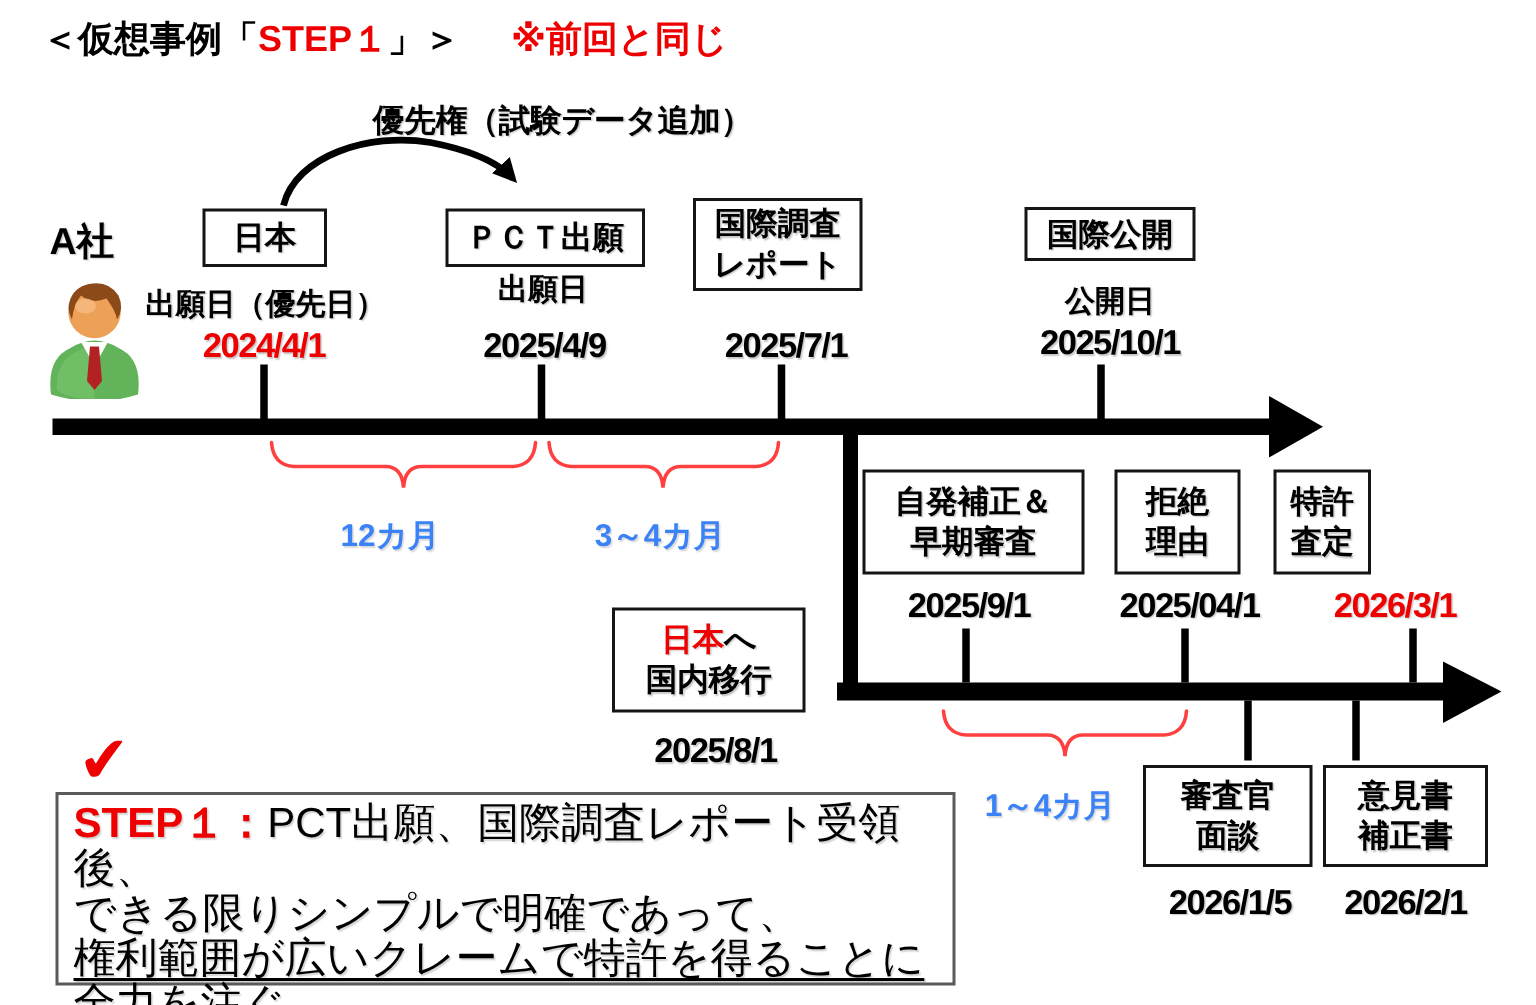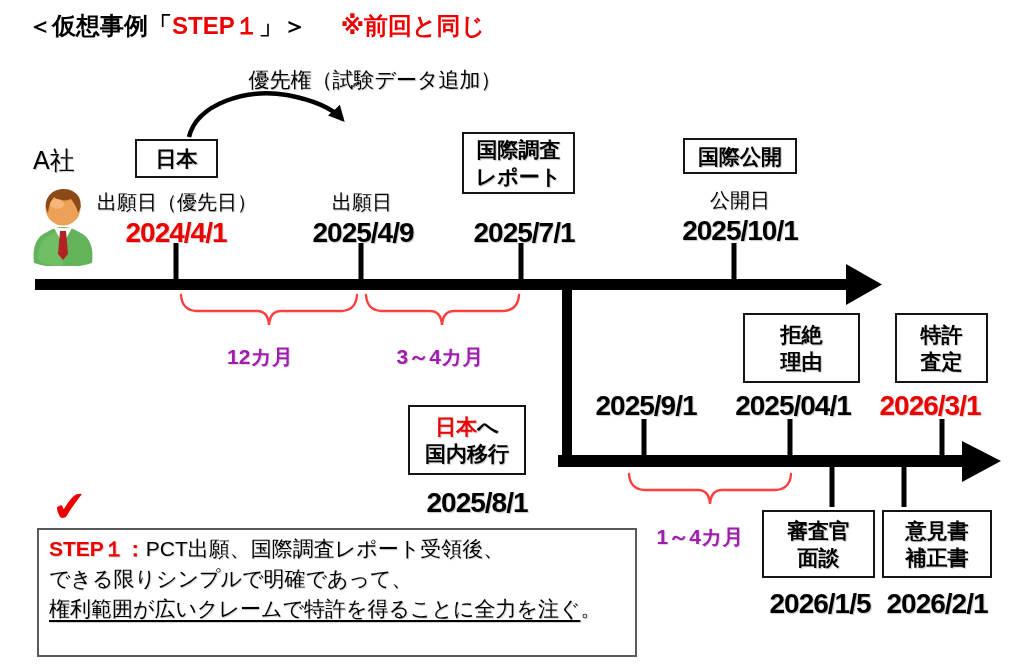--- a/index.html
+++ b/index.html
@@ -7,29 +7,29 @@
          font-family:"Liberation Sans","DejaVu Sans",sans-serif;color:#000;}
   .abs{position:absolute;}
   .ctr{transform:translateX(-50%);white-space:nowrap;}
   .red{color:#ee0000;}
   .layer{position:absolute;left:0;top:0;pointer-events:none;}
   .title{position:absolute;left:28px;top:10px;font-size:24px;font-weight:bold;letter-spacing:0px;}
   .title .note{margin-left:34px;}
   .box{position:absolute;background:#fff;border:2px solid #151515;display:flex;align-items:center;
        justify-content:center;text-align:center;font-weight:bold;font-size:21px;line-height:27px;
        white-space:pre-line;box-sizing:border-box;text-shadow:1px 1px 1px rgba(0,0,0,.22);}
-  .lbl{position:absolute;font-weight:normal;font-size:20px;text-shadow:1px 1px 1px rgba(0,0,0,.22);}
-  .date{position:absolute;font-weight:bold;font-size:28px;letter-spacing:-1px;
+  .lbl{position:absolute;font-weight:bold;font-size:20px;text-shadow:1px 1px 1px rgba(0,0,0,.22);}
+  .date{position:absolute;font-weight:bold;font-size:23px;letter-spacing:-1px;
         text-shadow:1px 1px 1px rgba(0,0,0,.22);}
-  .dur{position:absolute;font-weight:bold;font-size:21px;color:#a21caf;
+  .dur{position:absolute;font-weight:bold;font-size:21px;color:#3b82f6;
        text-shadow:1px 1px 1px rgba(0,0,0,.15);}
   .check{position:absolute;left:52px;top:482px;font-size:42px;font-weight:bold;color:#ee0000;
          transform:rotate(-4deg);}
   .stepbox{position:absolute;left:37px;top:528px;width:600px;height:129px;box-sizing:border-box;
-           border:2px solid #5a5a5a;background:#fff;padding:4px 10px;font-size:21px;line-height:30px;
+           border:2px solid #5a5a5a;background:#fff;padding:4px 10px;font-size:28px;line-height:30px;
            text-shadow:1px 1px 1px rgba(0,0,0,.18);}
   .stepbox .u{text-decoration:underline;text-decoration-thickness:2px;text-underline-offset:4px;}
   .stepbox .red{font-weight:bold;}
 </style>
 </head>
 <body>
 
 <div class="stage">
 
   <svg class="layer" width="1024" height="670" viewBox="0 0 1024 670">
@@ -74,42 +74,45 @@
     <path d="M10,81 Q7,57 23,50 Q31,45 39,45 Q47,45 55,50 Q71,57 68,81 Q39,90 10,81 Z" fill="#63b35a"></path>
     <path d="M14,78 Q13,60 26,53 Q33,49 39,49 L39,84 Q22,84 14,78 Z" fill="#7cc873" opacity="0.55"></path>
     <polygon points="30,46 48,46 39,62" fill="#ffffff"></polygon>
     <polygon points="36,49 42,49 44,72 39,78 34,72" fill="#b22222"></polygon>
     <circle cx="39" cy="26" r="17.5" fill="#eda157"></circle>
     <path d="M30,15 Q37,21 47,17 Q53,25 54,31 Q59,24 55,15 Q49,6 38,7 Q27,8 23,17 Q20,24 24,31 Q25,21 30,15 Z" fill="#8b4a17"></path>
     <ellipse cx="33" cy="22" rx="7" ry="5" fill="#f6c087" opacity="0.7"></ellipse>
   </svg>
 
   <div class="box" style="left:135px;top:139px;width:83px;height:39px">日本</div>
+  <div class="box" style="left:297px;top:139px;width:133px;height:39px">ＰＣＴ出願</div>
   <div class="box" style="left:462px;top:132px;width:113px;height:62px">国際調査
 レポート</div>
   <div class="box" style="left:683px;top:138px;width:114px;height:36px">国際公開</div>
 
   <div class="lbl ctr" style="left:177px;top:189px">出願日（優先日）</div>
   <div class="date ctr red" style="left:176px;top:217px">2024/4/1</div>
-  <div class="lbl ctr" style="left:362px;top:189px">出願日</div>
+  <div class="lbl ctr" style="left:362px;top:179px">出願日</div>
   <div class="date ctr" style="left:363px;top:217px">2025/4/9</div>
   <div class="date ctr" style="left:524px;top:217px">2025/7/1</div>
   <div class="lbl ctr" style="left:740px;top:187px">公開日</div>
   <div class="date ctr" style="left:740px;top:215px">2025/10/1</div>
 
   <div class="dur ctr" style="left:260px;top:343px">12カ月</div>
   <div class="dur ctr" style="left:440px;top:343px">3～4カ月</div>
   <div class="dur ctr" style="left:700px;top:523px">1～4カ月</div>
 
-  <div class="box" style="left:408px;top:405px;width:118px;height:70px"><span><span class="red">日本</span><span>へ</span><br><span>国内移行</span></span></div>
+  <div class="box" style="left:408px;top:405px;width:129px;height:70px"><span><span class="red">日本</span><span>へ</span><br><span>国内移行</span></span></div>
   <div class="date ctr" style="left:477px;top:487px">2025/8/1</div>
 
-  <div class="box" style="left:743px;top:313px;width:117px;height:70px">拒絶
+  <div class="box" style="left:575px;top:313px;width:148px;height:70px">自発補正＆
+早期審査</div>
+  <div class="box" style="left:743px;top:313px;width:84px;height:70px">拒絶
 理由</div>
-  <div class="box" style="left:895px;top:313px;width:93px;height:70px">特許
+  <div class="box" style="left:849px;top:313px;width:65px;height:70px">特許
 査定</div>
   <div class="date ctr" style="left:646px;top:390px">2025/9/1</div>
   <div class="date ctr" style="left:793px;top:390px">2025/04/1</div>
   <div class="date ctr red" style="left:930px;top:390px">2026/3/1</div>
 
   <div class="box" style="left:762px;top:510px;width:113px;height:68px">審査官
 面談</div>
   <div class="box" style="left:882px;top:510px;width:110px;height:68px">意見書
 補正書</div>
   <div class="date ctr" style="left:820px;top:588px">2026/1/5</div>

